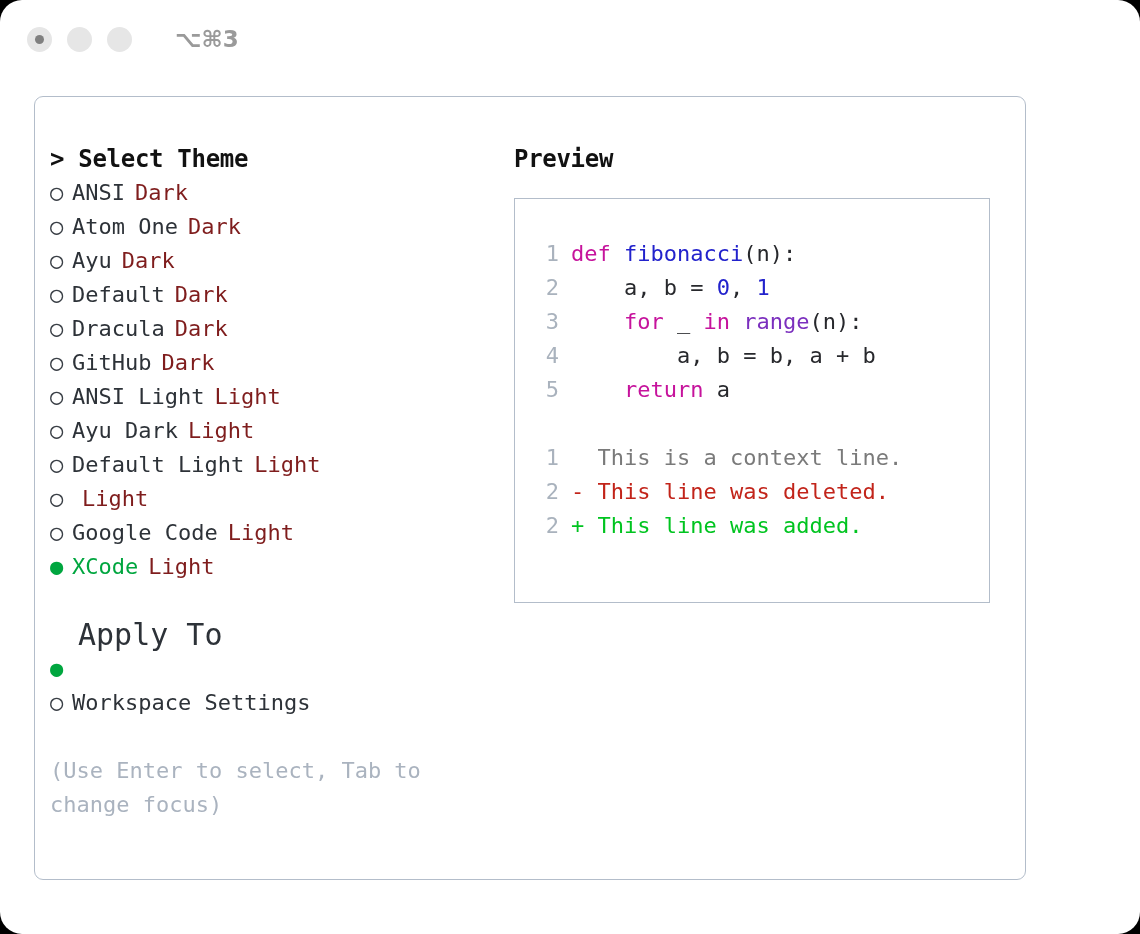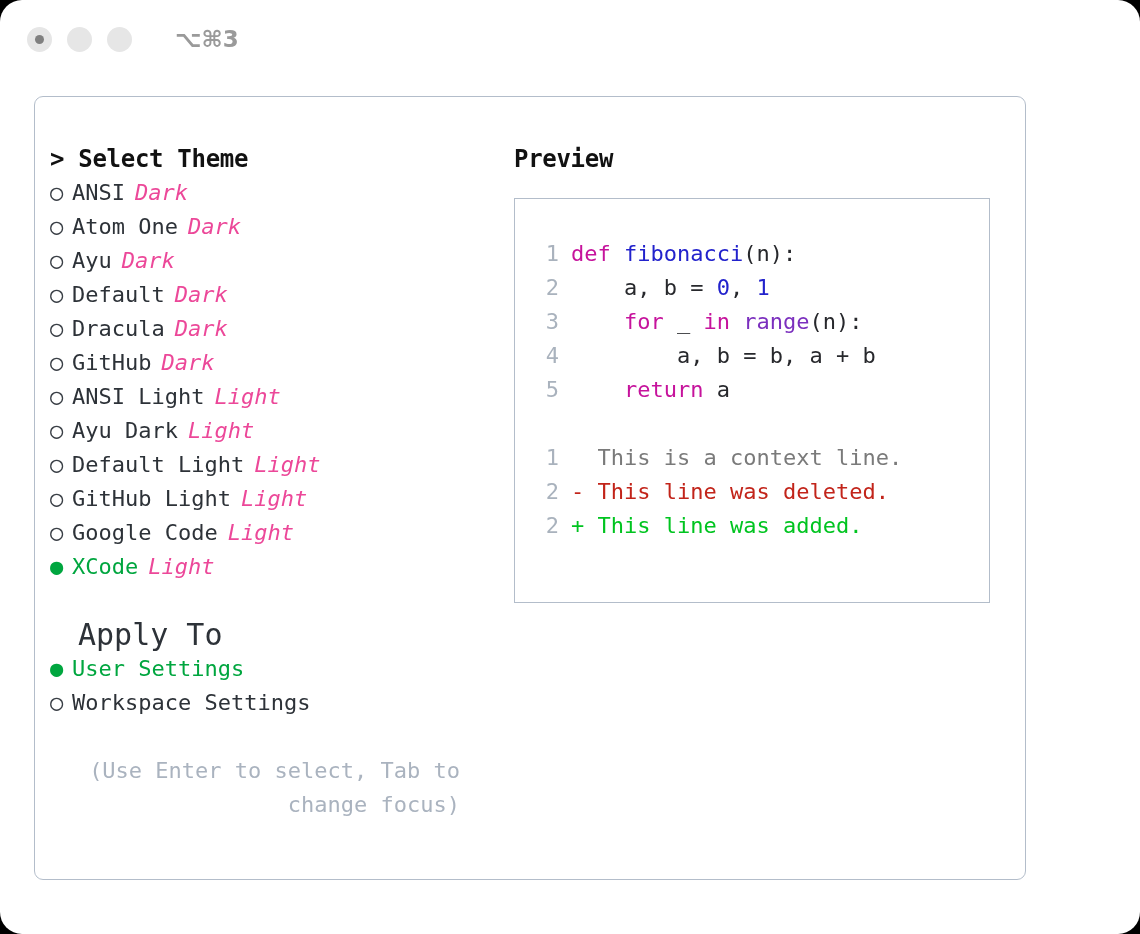--- a/index.html
+++ b/index.html
@@ -103,44 +103,42 @@
   .marker {
     width: 22px;
     flex: none;
     color: #3a3f46;
     font-size: 22px;
   }
   .marker.sel { color: #00a63f; }
   .opt-label { color: #2d3238; text-align: right; }
   .opt-label.sel { color: #00a63f; }
   .opt-badge {
-    color: #ec4899;
+    color: #7f1d1d;
     margin-left: 10px;
-    font-style: italic;
   }
 
   .section-gap { height: 34px; }
 
   .section-title {
     font-size: 30px;
     color: #2d3238;
     line-height: 34px;
     height: 34px;
     padding-left: 28px;
     white-space: pre;
   }
 
   .hint {
     margin-top: 34px;
     font-size: 22px;
     color: #aab3bf;
     line-height: 34px;
     width: 410px;
     white-space: pre-wrap;
-    text-align: right;
   }
 
   
   .right-col {
     position: absolute;
     left: 479px;
     top: 45px;
     width: 490px;
   }
   .preview-heading {
@@ -210,31 +208,31 @@
       <div class="theme-list" id="theme-list">
           <div class="opt-row"><span class="marker">○</span><span class="opt-label">ANSI</span><span class="opt-badge">Dark</span></div>
           <div class="opt-row"><span class="marker">○</span><span class="opt-label">Atom One</span><span class="opt-badge">Dark</span></div>
           <div class="opt-row"><span class="marker">○</span><span class="opt-label">Ayu</span><span class="opt-badge">Dark</span></div>
           <div class="opt-row"><span class="marker">○</span><span class="opt-label">Default</span><span class="opt-badge">Dark</span></div>
           <div class="opt-row"><span class="marker">○</span><span class="opt-label">Dracula</span><span class="opt-badge">Dark</span></div>
           <div class="opt-row"><span class="marker">○</span><span class="opt-label">GitHub</span><span class="opt-badge">Dark</span></div>
           <div class="opt-row"><span class="marker">○</span><span class="opt-label">ANSI Light</span><span class="opt-badge">Light</span></div>
           <div class="opt-row"><span class="marker">○</span><span class="opt-label">Ayu Dark</span><span class="opt-badge">Light</span></div>
           <div class="opt-row"><span class="marker">○</span><span class="opt-label">Default Light</span><span class="opt-badge">Light</span></div>
-          <div class="opt-row"><span class="marker">○</span><span class="opt-label">GitHub Light</span><span class="opt-badge">Light</span></div>
+          <div class="opt-row"><span class="marker">○</span><span class="opt-badge">Light</span></div>
           <div class="opt-row"><span class="marker">○</span><span class="opt-label">Google Code</span><span class="opt-badge">Light</span></div>
           <div class="opt-row"><span class="marker sel">●</span><span class="opt-label sel">XCode</span><span class="opt-badge">Light</span></div>
         </div>
 
       <div class="section-gap"></div>
 
       <div class="section-title">Apply To</div>
 
       <div id="apply-list">
-          <div class="opt-row"><span class="marker sel">●</span><span class="opt-label sel">User Settings</span></div>
+          <div class="opt-row"><span class="marker sel">●</span></div>
           <div class="opt-row"><span class="marker">○</span><span class="opt-label">Workspace Settings</span></div>
         </div>
 
       <div class="hint">(Use Enter to select, Tab to change focus)</div>
     </div>
 
     <div class="right-col">
       <div class="preview-heading">Preview</div>
 
       <div class="preview-box">

